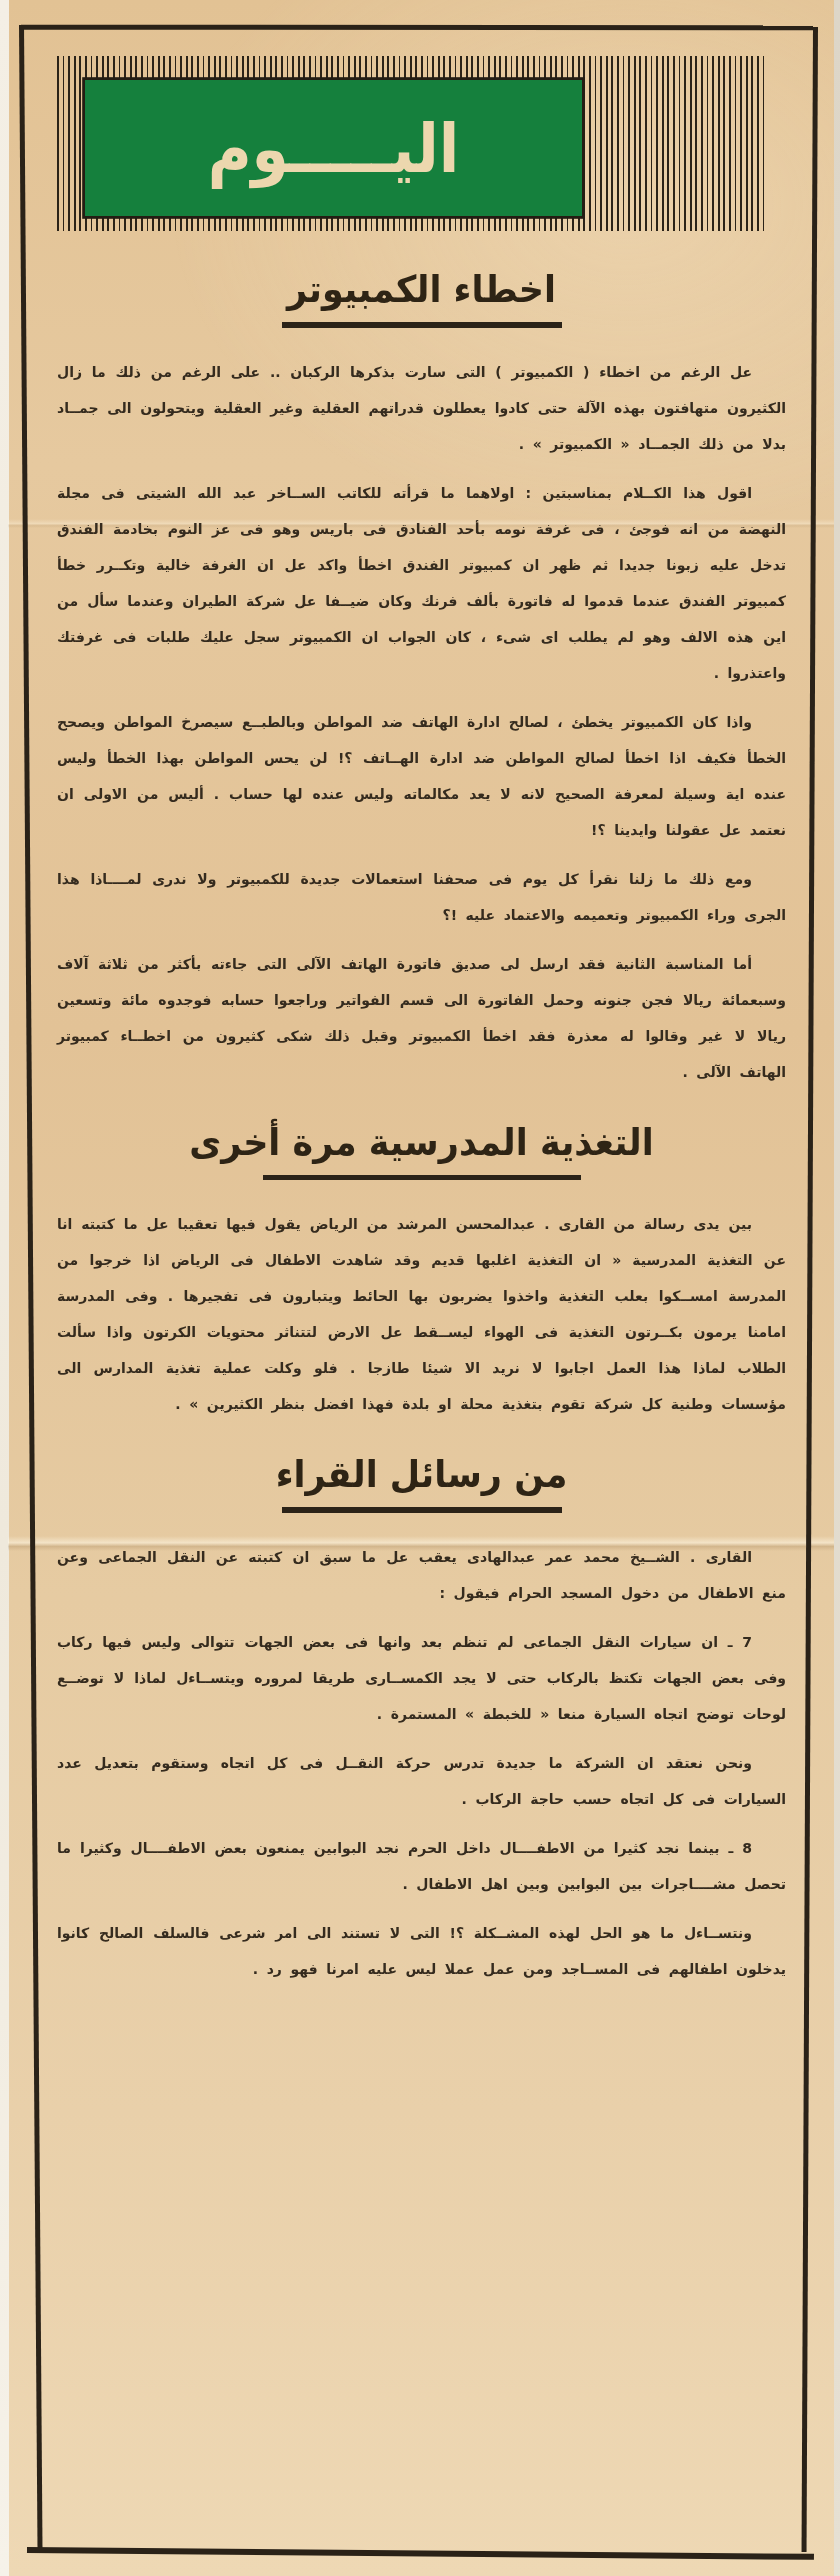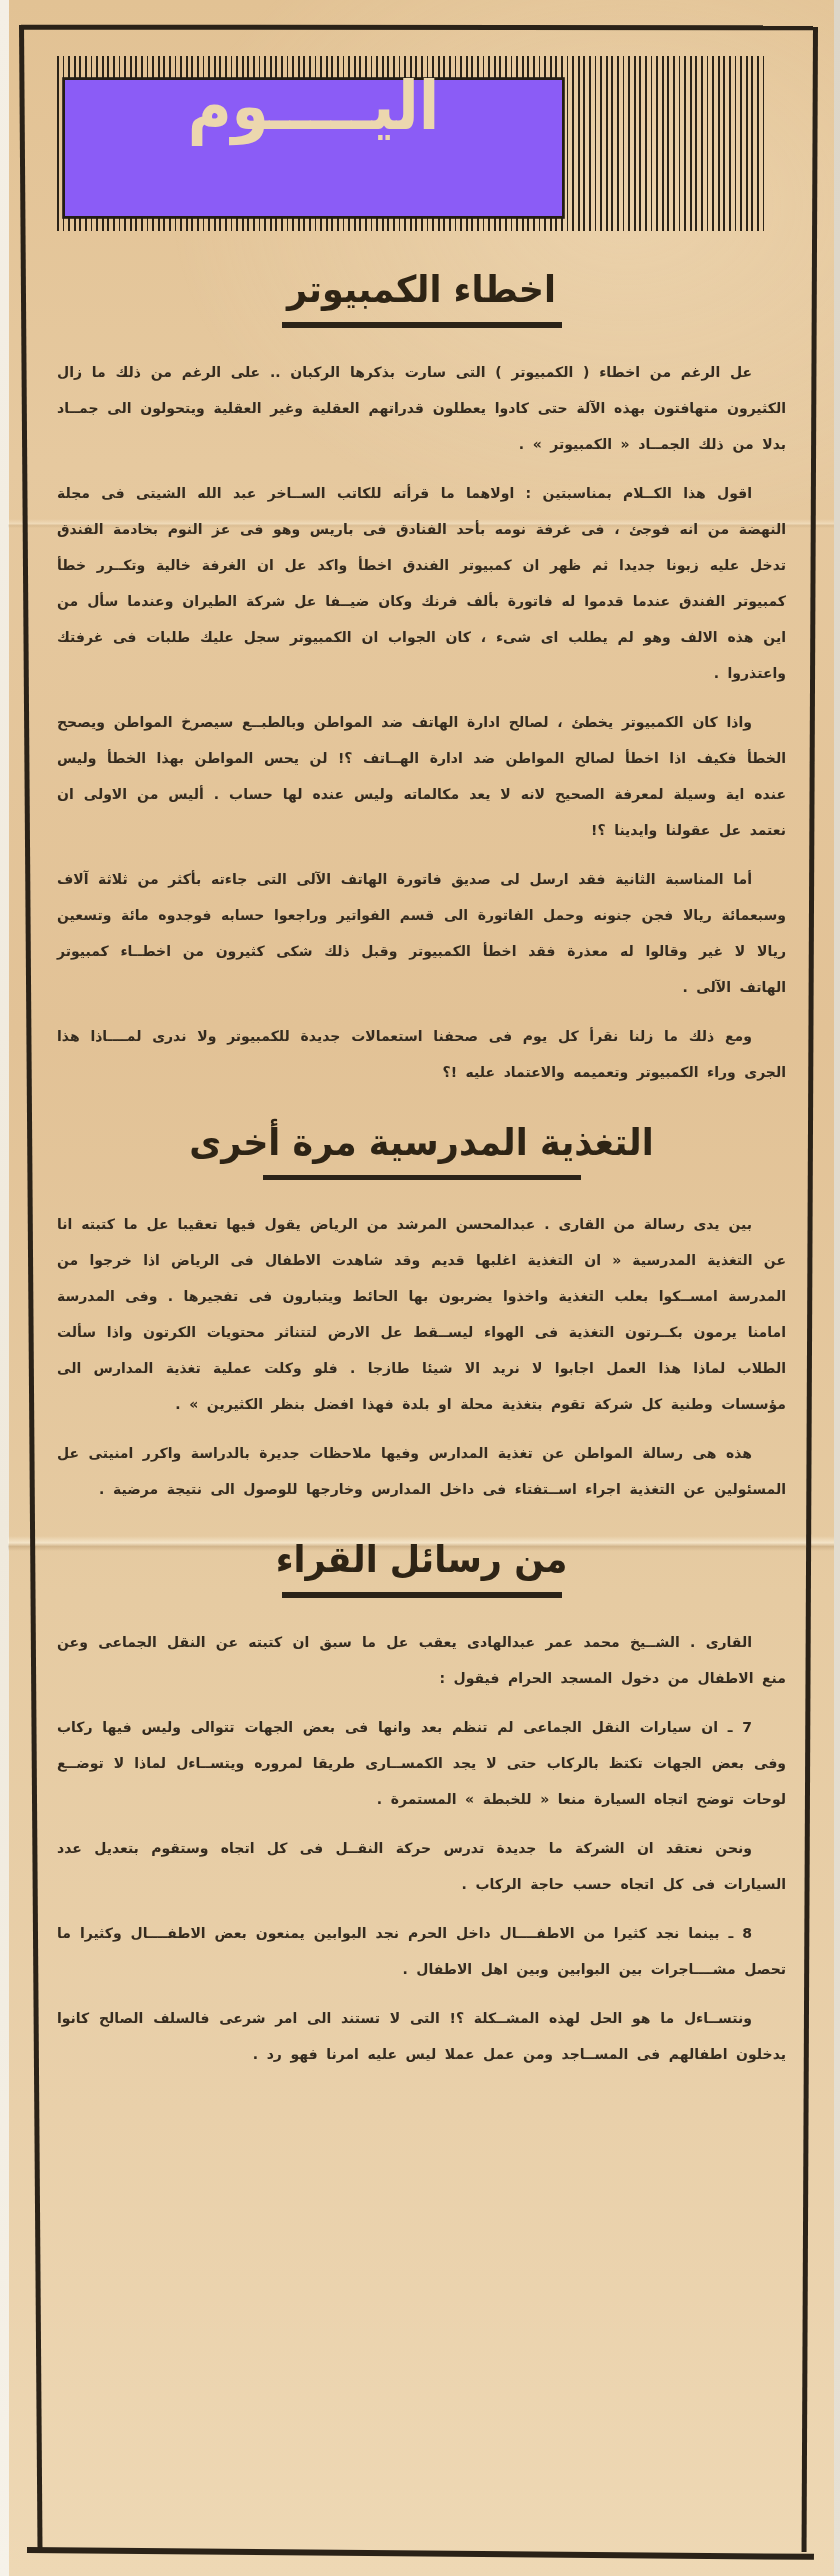--- a/index.html
+++ b/index.html
@@ -35,22 +35,22 @@
   .f-right  { left:814px; top:27px;   width:4.7px;   height:2525px; transform:rotate(0.26deg);  transform-origin:top left; }
   .f-bottom { left:28px;  top:2547px; width:787px; height:5.6px;  transform:rotate(0.5deg);   transform-origin:left center; }
 
   
   .masthead { position:absolute; left:58px; top:52px; width:708px; height:183px; }
   .hatch {
     position:absolute; left:0; right:0; top:3.7px; bottom:3.7px;
     background:repeating-linear-gradient(90deg, #2b2318 0px, #2b2318 1.9px, rgba(0,0,0,0) 1.9px, rgba(0,0,0,0) 5.6px);
   }
   .logo-dark {
-    position:absolute; left:8px; top:28px; width:497px; height:136px;
-    background:#8b5cf6; display:flex; justify-content:center;
+    position:absolute; left:28px; top:28px; width:497px; height:136px;
+    background:#15803d; display:flex; align-items:center; justify-content:center;
     box-shadow:0 0 0 2.8px #241d13;
   }
   .logo-dark .w {
     color:#ecd7ae; font-size:60px; font-weight:bold; line-height:1;
     transform:scaleY(1.12); letter-spacing:0.9px;
   }
   .logo-circle {
     position:absolute; left:538px; top:9.3px; width:138px; height:138px; border-radius:50%;
     background:#eedcb6; display:flex; align-items:center; justify-content:center;
     box-shadow:0 0 0 1.9px rgba(238,220,182,0.9);
@@ -99,29 +99,28 @@
   </div>
 
   <div class="article">
 
     <div>
       <div class="headline first">اخطاء الكمبيوتر</div>
       <div class="rule r1"></div>
       <p>عل الرغم من اخطاء ( الكمبيوتر ) التى سارت بذكرها الركبان .. على الرغم من ذلك ما زال الكثيرون متهافتون بهذه الآلة حتى كادوا يعطلون قدراتهم العقلية وغير العقلية ويتحولون الى جمــاد بدلا من ذلك الجمــاد « الكمبيوتر » .</p>
       <p>اقول هذا الكــلام بمناسبتين : اولاهما ما قرأته للكاتب الســاخر عبد الله الشيتى فى مجلة النهضة من انه فوجئ ، فى غرفة نومه بأحد الفنادق فى باريس وهو فى عز النوم بخادمة الفندق تدخل عليه زبونا جديدا ثم ظهر ان كمبيوتر الفندق اخطأ واكد عل ان الغرفة خالية وتكــرر خطأ كمبيوتر الفندق عندما قدموا له فاتورة بألف فرنك وكان ضيــفا عل شركة الطيران وعندما سأل من اين هذه الالف وهو لم يطلب اى شىء ، كان الجواب ان الكمبيوتر سجل عليك طلبات فى غرفتك واعتذروا .</p>
       <p>واذا كان الكمبيوتر يخطئ ، لصالح ادارة الهاتف ضد المواطن وبالطبــع سيصرخ المواطن ويصحح الخطأ فكيف اذا اخطأ لصالح المواطن ضد ادارة الهــاتف ؟! لن يحس المواطن بهذا الخطأ وليس عنده اية وسيلة لمعرفة الصحيح لانه لا يعد مكالماته وليس عنده لها حساب . أليس من الاولى ان نعتمد عل عقولنا وايدينا ؟!</p>
+      <p>ومع ذلك ما زلنا نقرأ كل يوم فى صحفنا استعمالات جديدة للكمبيوتر ولا ندرى لمــــاذا هذا الجرى وراء الكمبيوتر وتعميمه والاعتماد عليه !؟</p>
       <p>أما المناسبة الثانية فقد ارسل لى صديق فاتورة الهاتف الآلى التى جاءته بأكثر من ثلاثة آلاف وسبعمائة ريالا فجن جنونه وحمل الفاتورة الى قسم الفواتير وراجعوا حسابه فوجدوه مائة وتسعين ريالا لا غير وقالوا له معذرة فقد اخطأ الكمبيوتر وقبل ذلك شكى كثيرون من اخطــاء كمبيوتر الهاتف الآلى .</p>
-      <p>ومع ذلك ما زلنا نقرأ كل يوم فى صحفنا استعمالات جديدة للكمبيوتر ولا ندرى لمــــاذا هذا الجرى وراء الكمبيوتر وتعميمه والاعتماد عليه !؟</p>
     </div>
 
     <div>
       <div class="headline">التغذية المدرسية مرة أخرى</div>
       <div class="rule r2"></div>
       <p>بين يدى رسالة من القارى . عبدالمحسن المرشد من الرياض يقول فيها تعقيبا عل ما كتبته انا عن التغذية المدرسية « ان التغذية اغلبها قديم وقد شاهدت الاطفال فى الرياض اذا خرجوا من المدرسة امســكوا بعلب التغذية واخذوا يضربون بها الحائط ويتبارون فى تفجيرها . وفى المدرسة امامنا يرمون بكــرتون التغذية فى الهواء ليســقط عل الارض لتتناثر محتويات الكرتون واذا سألت الطلاب لماذا هذا العمل اجابوا لا نريد الا شيئا طازجا . فلو وكلت عملية تغذية المدارس الى مؤسسات وطنية كل شركة تقوم بتغذية محلة او بلدة فهذا افضل بنظر الكثيرين » .</p>
-      <p>هذه هى رسالة المواطن عن تغذية المدارس وفيها ملاحظات جديرة بالدراسة واكرر امنيتى عل المسئولين عن التغذية اجراء اســتفتاء فى داخل المدارس وخارجها للوصول الى نتيجة مرضية .</p>
     </div>
 
     <div>
       <div class="headline">من رسائل القراء</div>
       <div class="rule r3"></div>
       <p>القارى . الشــيخ محمد عمر عبدالهادى يعقب عل ما سبق ان كتبته عن النقل الجماعى وعن منع الاطفال من دخول المسجد الحرام فيقول :</p>
       <p>7 ـ ان سيارات النقل الجماعى لم تنظم بعد وانها فى بعض الجهات تتوالى وليس فيها ركاب وفى بعض الجهات تكتظ بالركاب حتى لا يجد الكمســارى طريقا لمروره ويتســاءل لماذا لا توضــع لوحات توضح اتجاه السيارة منعا « للخبطة » المستمرة .</p>
       <p>ونحن نعتقد ان الشركة ما جديدة تدرس حركة النقــل فى كل اتجاه وستقوم بتعديل عدد السيارات فى كل اتجاه حسب حاجة الركاب .</p>
       <p>8 ـ بينما نجد كثيرا من الاطفــــال داخل الحرم نجد البوابين يمنعون بعض الاطفــــال وكثيرا ما تحصل مشــــاجرات بين البوابين وبين اهل الاطفال .</p>
       <p>ونتســاءل ما هو الحل لهذه المشــكلة ؟! التى لا تستند الى امر شرعى فالسلف الصالح كانوا يدخلون اطفالهم فى المســاجد ومن عمل عملا ليس عليه امرنا فهو رد .</p>

